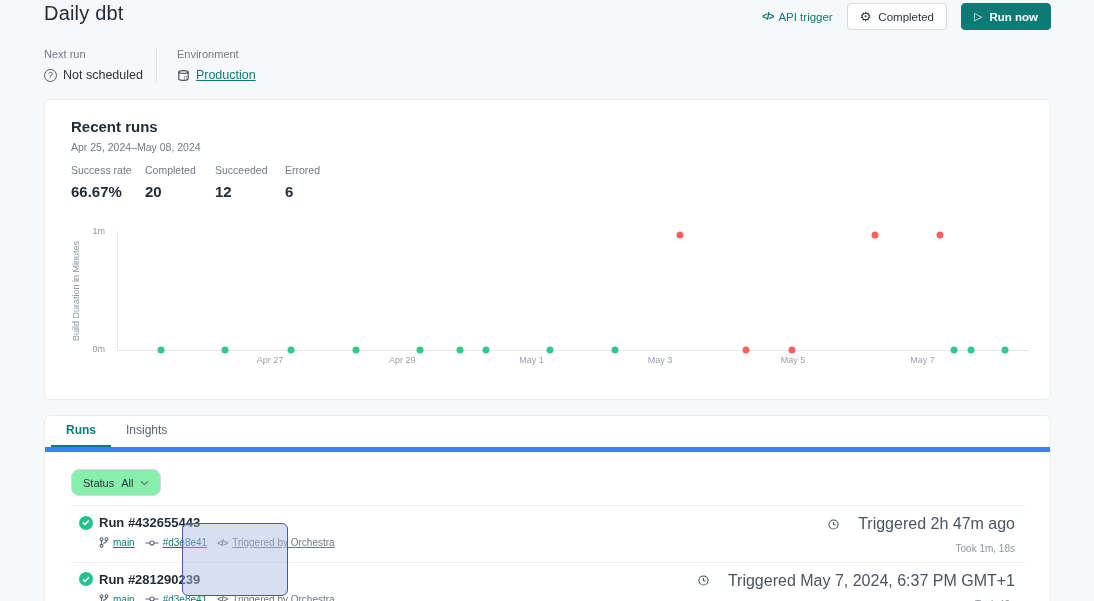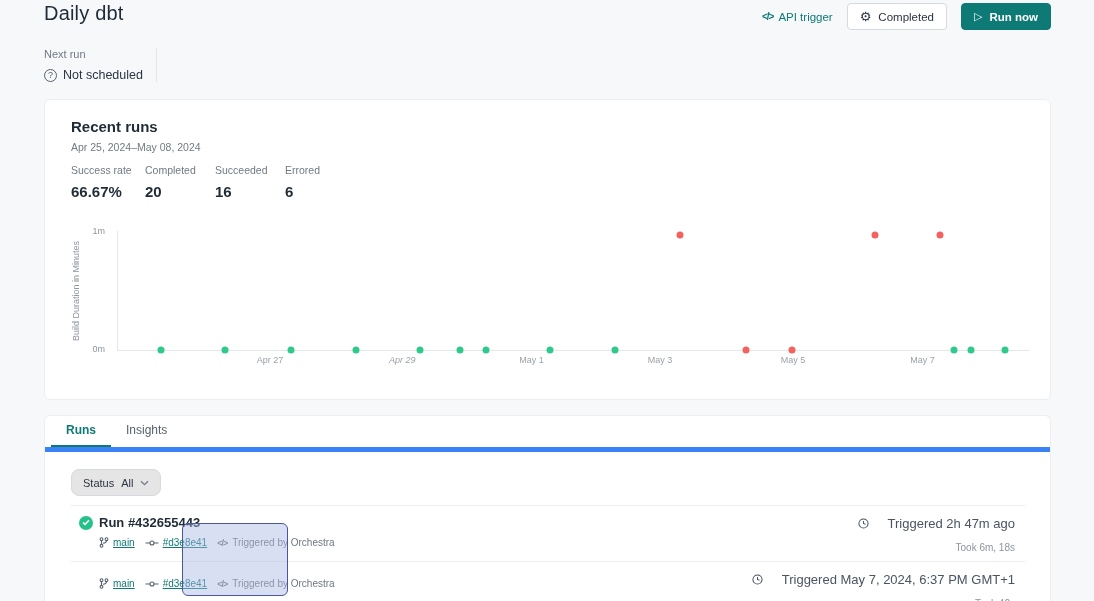--- a/index.html
+++ b/index.html
@@ -53,38 +53,38 @@
   .ytick-bottom { top:244px; }
   .plot { position:absolute; left:64px; top:131px; width:912px; height:120px; border-left:1px solid #e4e6e9; border-bottom:1px solid #e4e6e9;margin-left:8px; }
   .xtick { position:absolute; top:calc(100% + 5px); transform:translateX(-50%); font-size:9px; color:#9aa1ab; white-space:nowrap; }
   .dot { position:absolute; width:7px; height:7px; border-radius:50%; transform:translate(-50%,-50%); cursor:pointer; }
 
   
   .tabs { display:flex; padding-left:6px; border-bottom:5px solid #3b82f6;align-items:flex-end; }
   .tab { padding:7px 15px 8px; font-size:12px; color:#57616e; cursor:pointer; border-bottom:2px solid transparent; }
   .tab.active { color:#0e7a76; font-weight:700; border-bottom-color:#0e7a76; }
 
-  .filter-pill { position:absolute; left:26px; top:53px; display:inline-flex; align-items:center; gap:7px; height:27px; padding:0 11px; border:1px solid #d6d9dd; border-radius:8px; background:#e5e5e5; font-size:11px; color:#2b3442; cursor:pointer; }
+  .filter-pill { position:absolute; left:26px; top:53px; display:inline-flex; align-items:center; gap:7px; height:27px; padding:0 11px; border:1px solid #d6d9dd; border-radius:8px; background:#86efac; font-size:11px; color:#2b3442; cursor:pointer; }
   .filter-pill .chev { color:#717a85; display:inline-flex; }
 
   .run-list { position:absolute; left:26px; top:89px; width:954px; }
   .run-row { display:flex; justify-content:space-between; border-top:1px solid #eceef0; padding:9px 10px 8px 8px; }
   .run-row:last-child { border-bottom:1px solid #eceef0; }
   .run-left { }
   .run-title-line { display:flex; align-items:center; gap:6px; }
   .check-circle { width:14px; height:14px; border-radius:50%; background:#23c28b; display:inline-flex; align-items:center; justify-content:center; flex:0 0 auto; }
   .run-title { font-size:13px; font-weight:700; color:#1f2b37; }
   .run-meta { display:flex; align-items:center; gap:10px; margin:7px 0 0 20px; font-size:10px; }
   .meta-link { display:inline-flex; align-items:center; gap:4px; color:#57616e; }
   .meta-link a { color:#0e7a76; text-decoration:underline; cursor:pointer; }
   .trigger-link { display:inline-flex; align-items:center; gap:5px; color:#6f7780; }
   .trigger-link .code-glyph { font-size:9px; }
-  .trigger-link a { color:#6f7780; cursor:pointer; }
+  .trigger-link a { color:#6f7780; text-decoration:underline; cursor:pointer; }
   .run-right { text-align:right; }
-  .triggered-line { display:inline-flex; align-items:center; gap:19px; font-size:13px; color:#4a5462; }
+  .triggered-line { display:inline-flex; align-items:center; gap:19px; font-size:16px; color:#4a5462; }
   .took-line { margin-top:9px; font-size:10px; color:#8d95a0; }
 
   
   .selection-overlay { position:absolute; left:137px; top:107px; width:106px; height:73px; background:rgba(171,184,226,.45); border:1.5px solid #4a57a0; border-radius:6px; z-index:5; pointer-events:none; }
 
   svg { display:block; }
 </style>
 </head>
 <body>
 
@@ -109,52 +109,68 @@
 
   <div class="meta-row">
     <div class="meta-block">
       <div class="meta-label">Next run</div>
       <div class="meta-value">
         <span class="qmark">?</span>
         <span>Not scheduled</span>
       </div>
     </div>
     <div class="meta-divider"></div>
+    <div class="meta-block">
+      <div class="meta-label">Environment</div>
+      <div class="meta-value">
+        <span>
+          <svg width="13" height="13" viewBox="0 0 14 14" fill="none" stroke="#3d4653" stroke-width="1.2">
+            <path d="M2 3.2 Q2 1.8 7 1.8 Q12 1.8 12 3.2 L12 10.8 Q12 12.2 7 12.2 Q2 12.2 2 10.8 Z"></path>
+            <path d="M2 3.2 Q2 4.6 7 4.6 Q12 4.6 12 3.2"></path>
+            <circle cx="8" cy="8.5" r="0.6" fill="#3d4653" stroke="none"></circle>
+            <circle cx="10.3" cy="8.5" r="0.6" fill="#3d4653" stroke="none"></circle>
+            <circle cx="8" cy="10.7" r="0.6" fill="#3d4653" stroke="none"></circle>
+            <circle cx="10.3" cy="10.7" r="0.6" fill="#3d4653" stroke="none"></circle>
+          </svg>
+        </span>
+        <a class="env-link">Production</a>
+      </div>
+    </div>
   </div>
 
   <div class="card card-recent">
     <div class="recent-title">Recent runs</div>
     <div class="recent-range">Apr 25, 2024–May 08, 2024</div>
 
     <div class="stats">
       <div class="stat">
         <div class="stat-label">Success rate</div>
         <div class="stat-value">66.67%</div>
       </div>
       <div class="stat">
         <div class="stat-label">Completed</div>
         <div class="stat-value">20</div>
       </div>
       <div class="stat">
         <div class="stat-label">Succeeded</div>
-        <div class="stat-value">16</div>
+        <div class="stat-value">12</div>
       </div>
       <div class="stat">
         <div class="stat-label">Errored</div>
         <div class="stat-value">6</div>
       </div>
     </div>
 
     <div class="chart-wrap">
       <div class="ylabel">Build Duration in Minutes</div>
       <div class="ytick ytick-top">1m</div>
       <div class="ytick ytick-bottom">0m</div>
       <div class="plot">
           <span class="xtick" style="left: 16.7%;">Apr 27</span>
-          <span class="xtick" style="left: 31.2%; font-style: italic;">Apr 29</span>
+          <span class="xtick" style="left: 31.2%;">Apr 29</span>
           <span class="xtick" style="left: 45.4%;">May 1</span>
           <span class="xtick" style="left: 59.5%;">May 3</span>
           <span class="xtick" style="left: 74.1%;">May 5</span>
           <span class="xtick" style="left: 88.3%;">May 7</span>
           <div class="dot" style="left: 4.7%; top: 100%; background: rgb(47, 201, 140);"></div>
           <div class="dot" style="left: 11.8%; top: 100%; background: rgb(47, 201, 140);"></div>
           <div class="dot" style="left: 19%; top: 100%; background: rgb(47, 201, 140);"></div>
           <div class="dot" style="left: 26.1%; top: 100%; background: rgb(47, 201, 140);"></div>
           <div class="dot" style="left: 33.2%; top: 100%; background: rgb(47, 201, 140);"></div>
           <div class="dot" style="left: 37.5%; top: 100%; background: rgb(47, 201, 140);"></div>
@@ -225,26 +241,34 @@
           </div>
         </div>
         <div class="run-right">
           <span class="triggered-line">
             <svg width="11" height="11" viewBox="0 0 12 12" fill="none" stroke="#4a5462" stroke-width="1.1">
               <circle cx="6" cy="6" r="5"></circle>
                 <path d="M6 3.2 L6 6 L8.2 6.8"></path>
             </svg>
             <span>Triggered 2h 47m ago</span>
           </span>
-          <div class="took-line">Took 6m, 18s</div>
+          <div class="took-line">Took 1m, 18s</div>
         </div>
       </div>
 
       <div class="run-row">
         <div class="run-left">
+          <div class="run-title-line">
+            <span class="check-circle">
+              <svg width="8" height="7" viewBox="0 0 8 7" fill="none" stroke="#fff" stroke-width="1.6">
+                  <path d="M1 3.6 L3 5.4 L7 1.2"></path>
+                </svg>
+            </span>
+            <span class="run-title">Run #281290239</span>
+          </div>
           <div class="run-meta">
             <span class="meta-link">
               <svg width="10" height="11" viewBox="0 0 10 11" fill="none" stroke="#57616e" stroke-width="1.1">
                 <circle cx="2.5" cy="2.2" r="1.4"></circle>
                   <circle cx="7.5" cy="2.2" r="1.4"></circle>
                   <circle cx="2.5" cy="8.8" r="1.4"></circle>
                 <path d="M2.5 3.6 L2.5 7.4 M7.5 3.6 Q7.5 6 4 6.3"></path>
               </svg>
               <a>main</a>
             </span>

